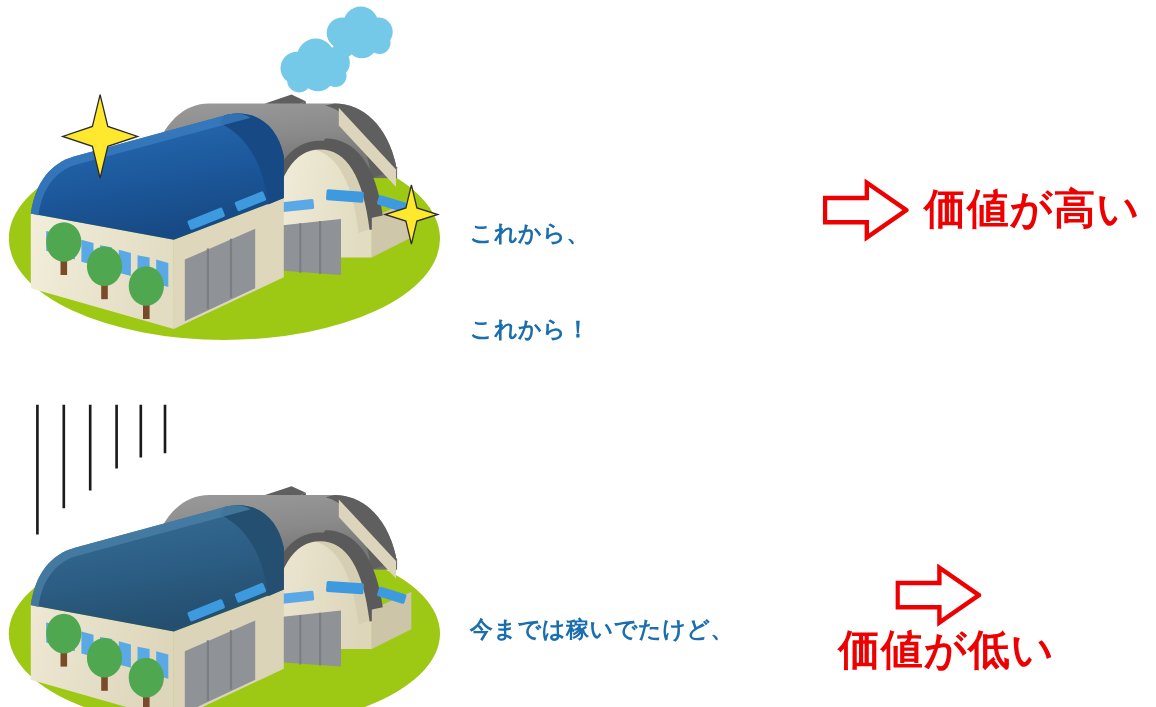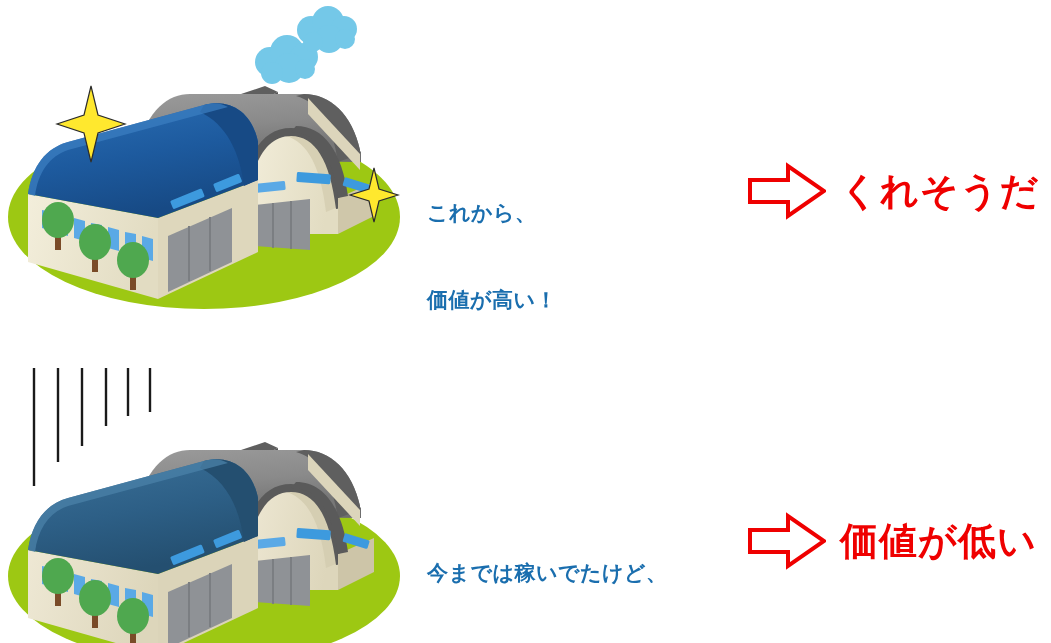--- a/index.html
+++ b/index.html
@@ -216,28 +216,28 @@
           <path d="M0,-38 L7,-9 L34,0 L7,9 L0,38 L-7,9 L-34,0 L-7,-9 Z" fill="#ffe82e" stroke="#2c2c2c" stroke-width="1.2"></path>
         </g>
         <g transform="translate(366,193)">
           <path d="M0,-27 L5,-6 L24,0 L5,6 L0,27 L-5,6 L-24,0 L-5,-6 Z" fill="#ffe82e" stroke="#2c2c2c" stroke-width="1.2"></path>
         </g>
       </svg>
     </div>
 
     <div class="speech" id="speech-high">
       <span class="line">これから、</span>
-      <span class="line">価値が高い！</span>
+      <span class="line">これから！</span>
     </div>
 
     <div class="verdict-group" id="verdict-high">
       <svg class="arrow-icon" viewBox="0 0 78 58" xmlns="http://www.w3.org/2000/svg">
         <path d="M2,18 L40,18 L40,4 L76,29 L40,54 L40,40 L2,40 Z" fill="none" stroke="#ef0000" stroke-width="4" stroke-linejoin="miter"></path>
       </svg>
-      <span class="verdict-label">くれそうだ</span>
+      <span class="verdict-label">価値が高い</span>
     </div>
   </div>
 
   <div class="row" id="row-low">
 
     <div class="illus" id="illus-low">
       <svg width="410" height="300" viewBox="0 0 410 300" xmlns="http://www.w3.org/2000/svg">
         <defs>
           <linearGradient id="gBlueRoofB" x1="0" y1="0" x2="0.35" y2="1">
             <stop offset="0%" stop-color="#3b7199"></stop>
@@ -336,21 +336,21 @@
           </g>
         </g>
       </svg>
     </div>
 
     <div class="speech" id="speech-low" style="top:170px;">
       <span class="line">今までは稼いでたけど、</span>
       
     </div>
 
-    <div class="verdict-group" id="verdict-low" style="top:182px;">
+    <div class="verdict-group" id="verdict-low" style="top:182px;flex-direction:column;">
       <svg class="arrow-icon" viewBox="0 0 78 58" xmlns="http://www.w3.org/2000/svg">
         <path d="M2,18 L40,18 L40,4 L76,29 L40,54 L40,40 L2,40 Z" fill="none" stroke="#ef0000" stroke-width="4" stroke-linejoin="miter"></path>
       </svg>
       <span class="verdict-label">価値が低い</span>
     </div>
   </div>
 
 </div>
 
 </body></html>

